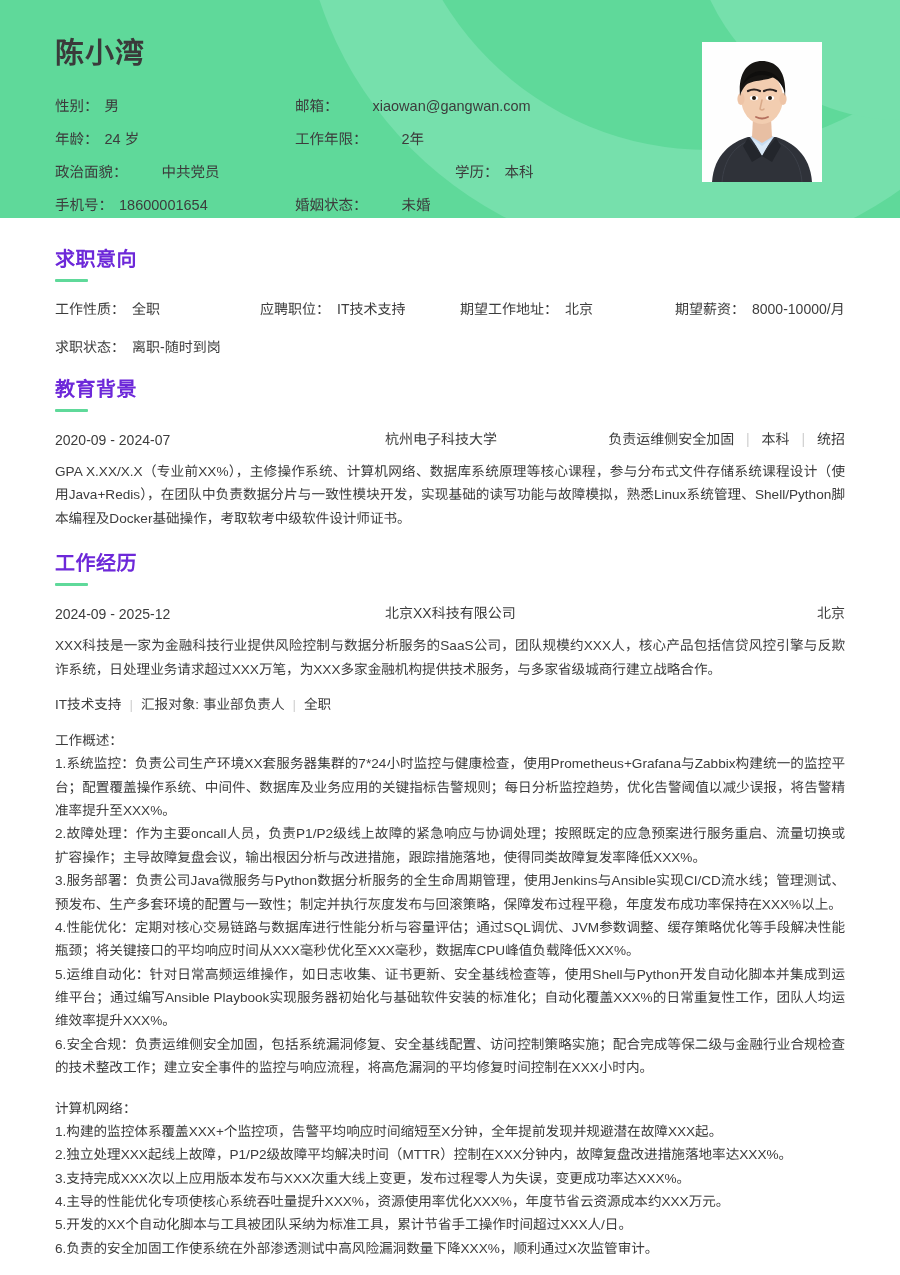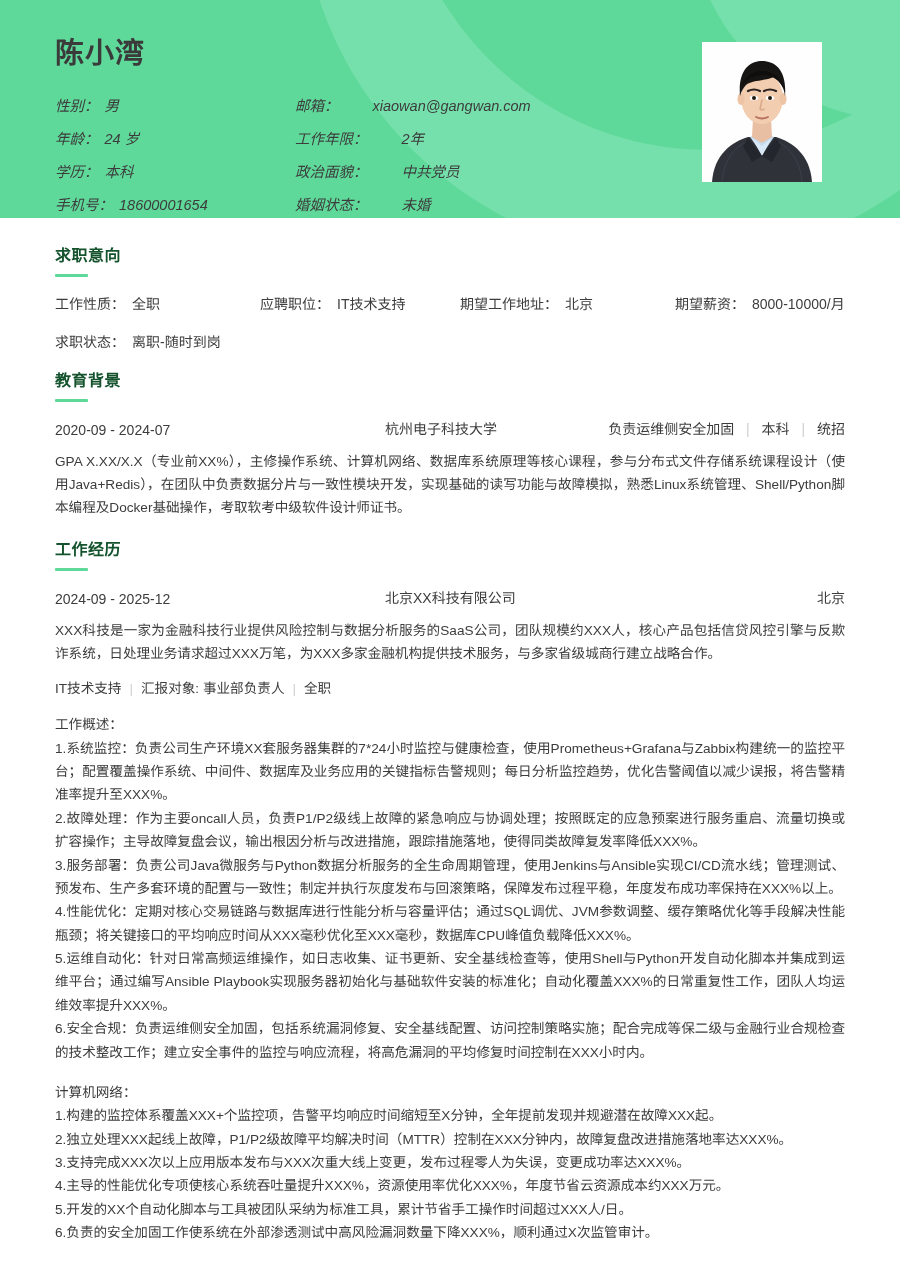--- a/index.html
+++ b/index.html
@@ -76,21 +76,20 @@
     font-weight: bold;
     color: #3a3a3a;
     letter-spacing: 1px;
     line-height: 1.1;
     margin-bottom: 24px;
   }
 
   .header-fields {
     display: block;
     width: 640px;
-    font-style: italic;
   }
 
   .hf-row {
     display: flex;
     margin-bottom: 12px;
     font-size: 14.5px;
     color: #3c3c3c;
   }
 
   .hf-cell {
@@ -118,23 +117,23 @@
 
   .photo-svg { display: block; width: 120px; height: 140px; }
 
   
   .content { padding: 0 55px; }
 
   .section { margin-top: 20px; }
   .section:first-child { margin-top: 28px; }
 
   .section-title {
-    font-size: 16px;
+    font-size: 20px;
     font-weight: bold;
-    color: #14532d;
+    color: #6d28d9;
     letter-spacing: 0.5px;
     line-height: 1.3;
   }
 
   .section-rule {
     width: 33px;
     height: 3px;
     background: #5FD99A;
     margin-top: 7px;
     border-radius: 1px;
@@ -243,27 +242,27 @@
             <span class="hf-label">年龄：</span>
             <span class="hf-value">24 岁</span>
           </div>
           <div class="hf-cell col2">
             <span class="hf-label">工作年限：</span>
             <span class="hf-value">2年</span>
           </div>
         </div>
 
         <div class="hf-row">
+          <div class="hf-cell col2">
+            <span class="hf-label">政治面貌：</span>
+            <span class="hf-value">中共党员</span>
+          </div>
           <div class="hf-cell col1">
             <span class="hf-label">学历：</span>
             <span class="hf-value">本科</span>
-          </div>
-          <div class="hf-cell col2">
-            <span class="hf-label">政治面貌：</span>
-            <span class="hf-value">中共党员</span>
           </div>
         </div>
 
         <div class="hf-row">
           <div class="hf-cell col1">
             <span class="hf-label">手机号：</span>
             <span class="hf-value">18600001654</span>
           </div>
           <div class="hf-cell col2">
             <span class="hf-label">婚姻状态：</span>

